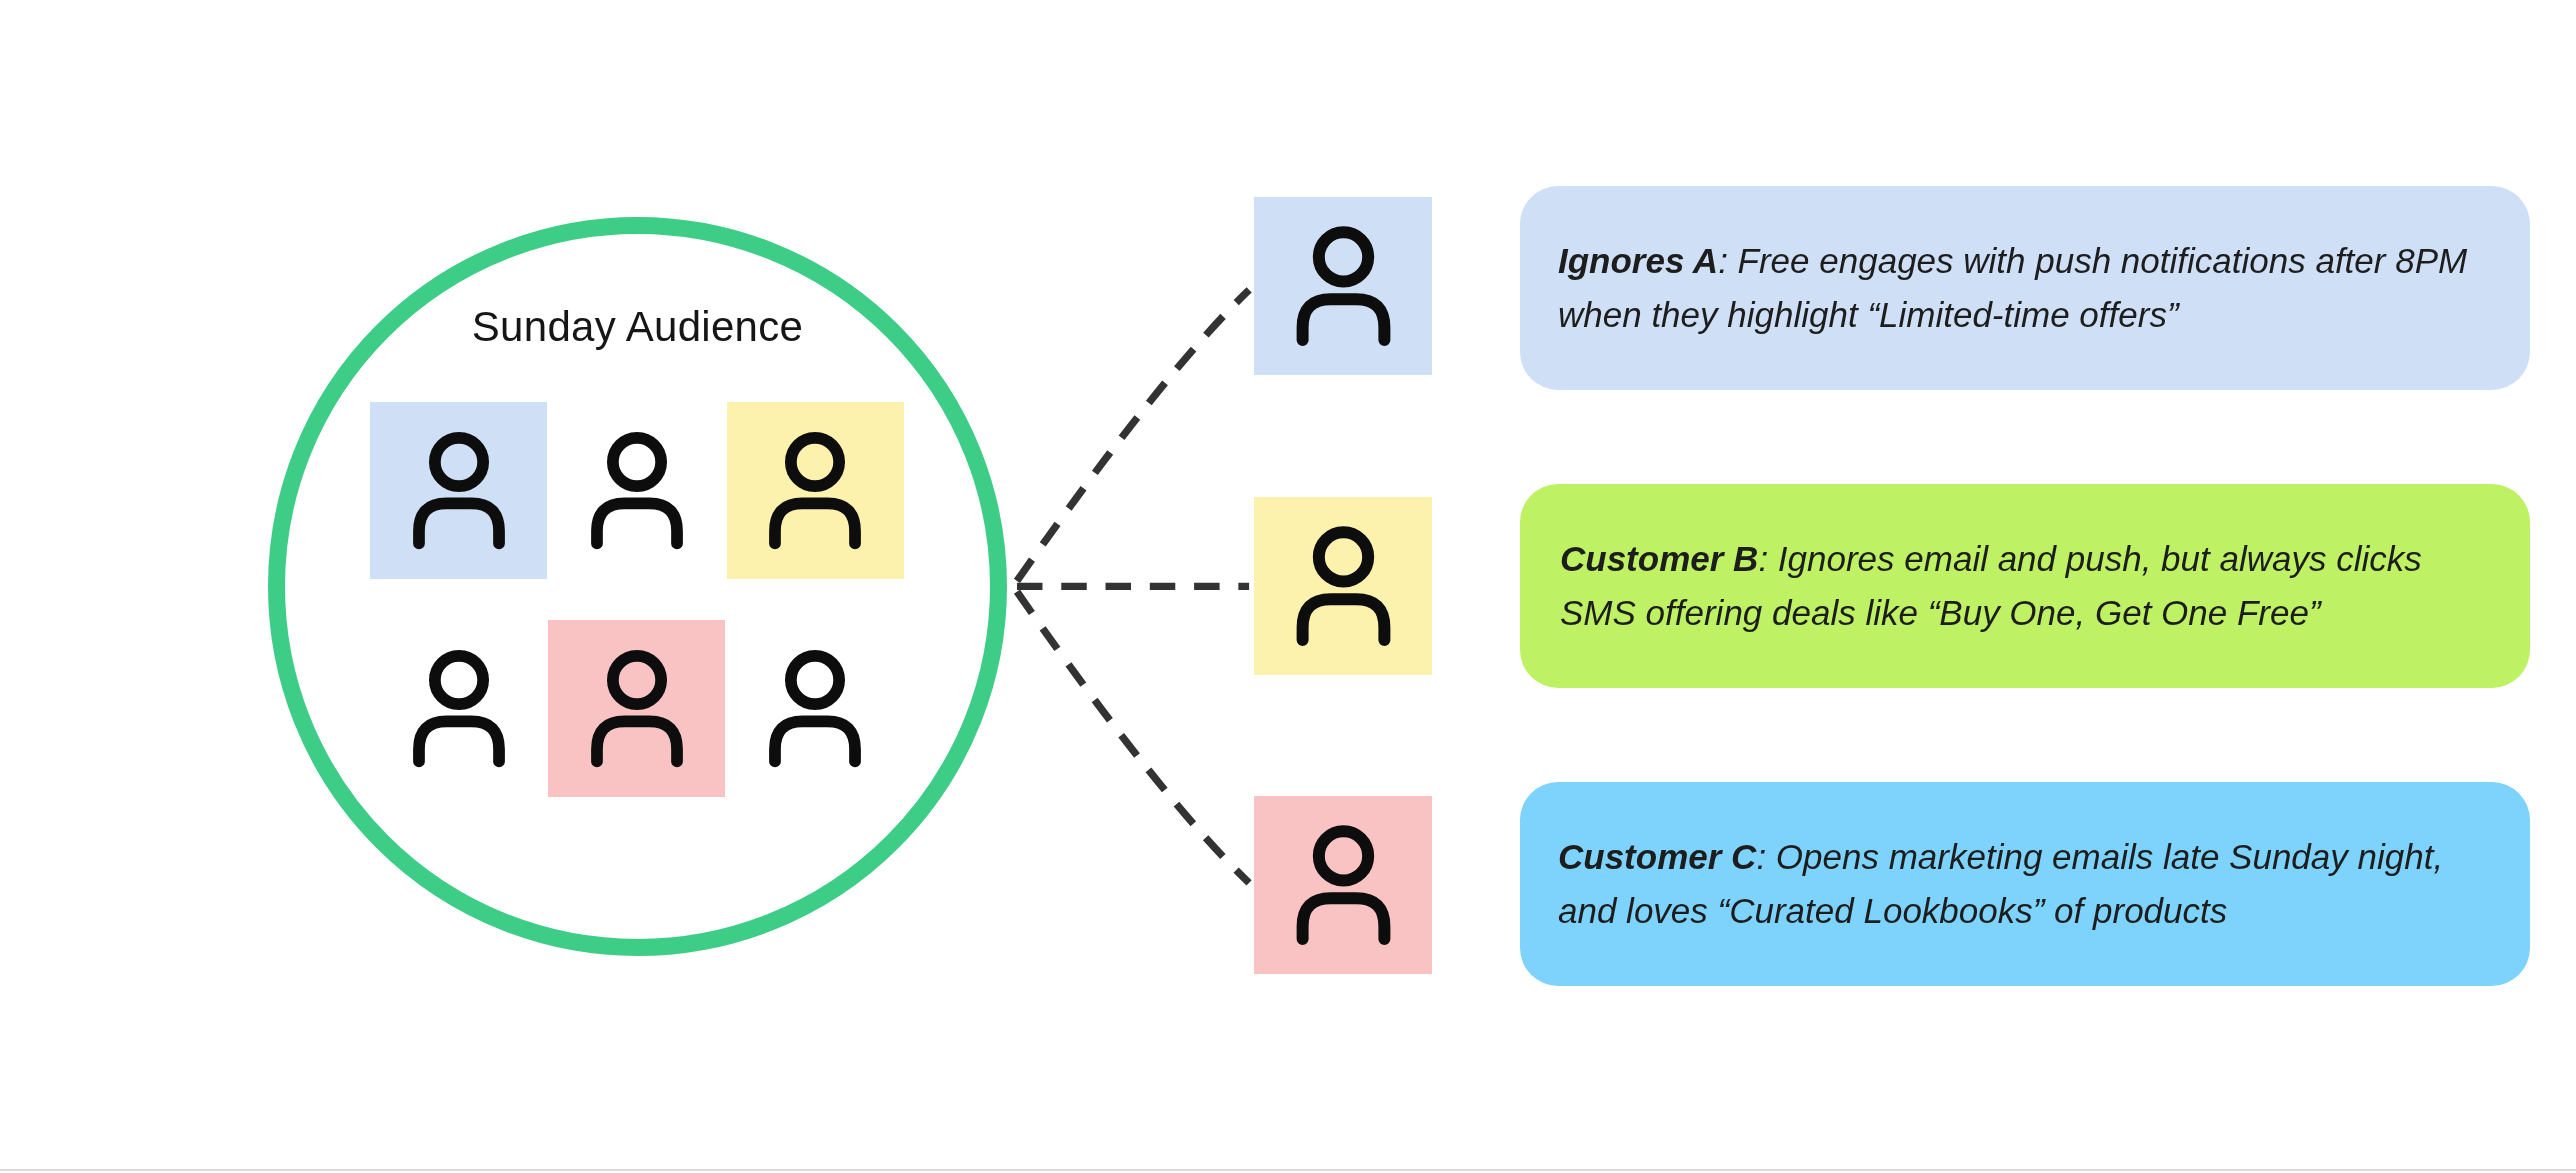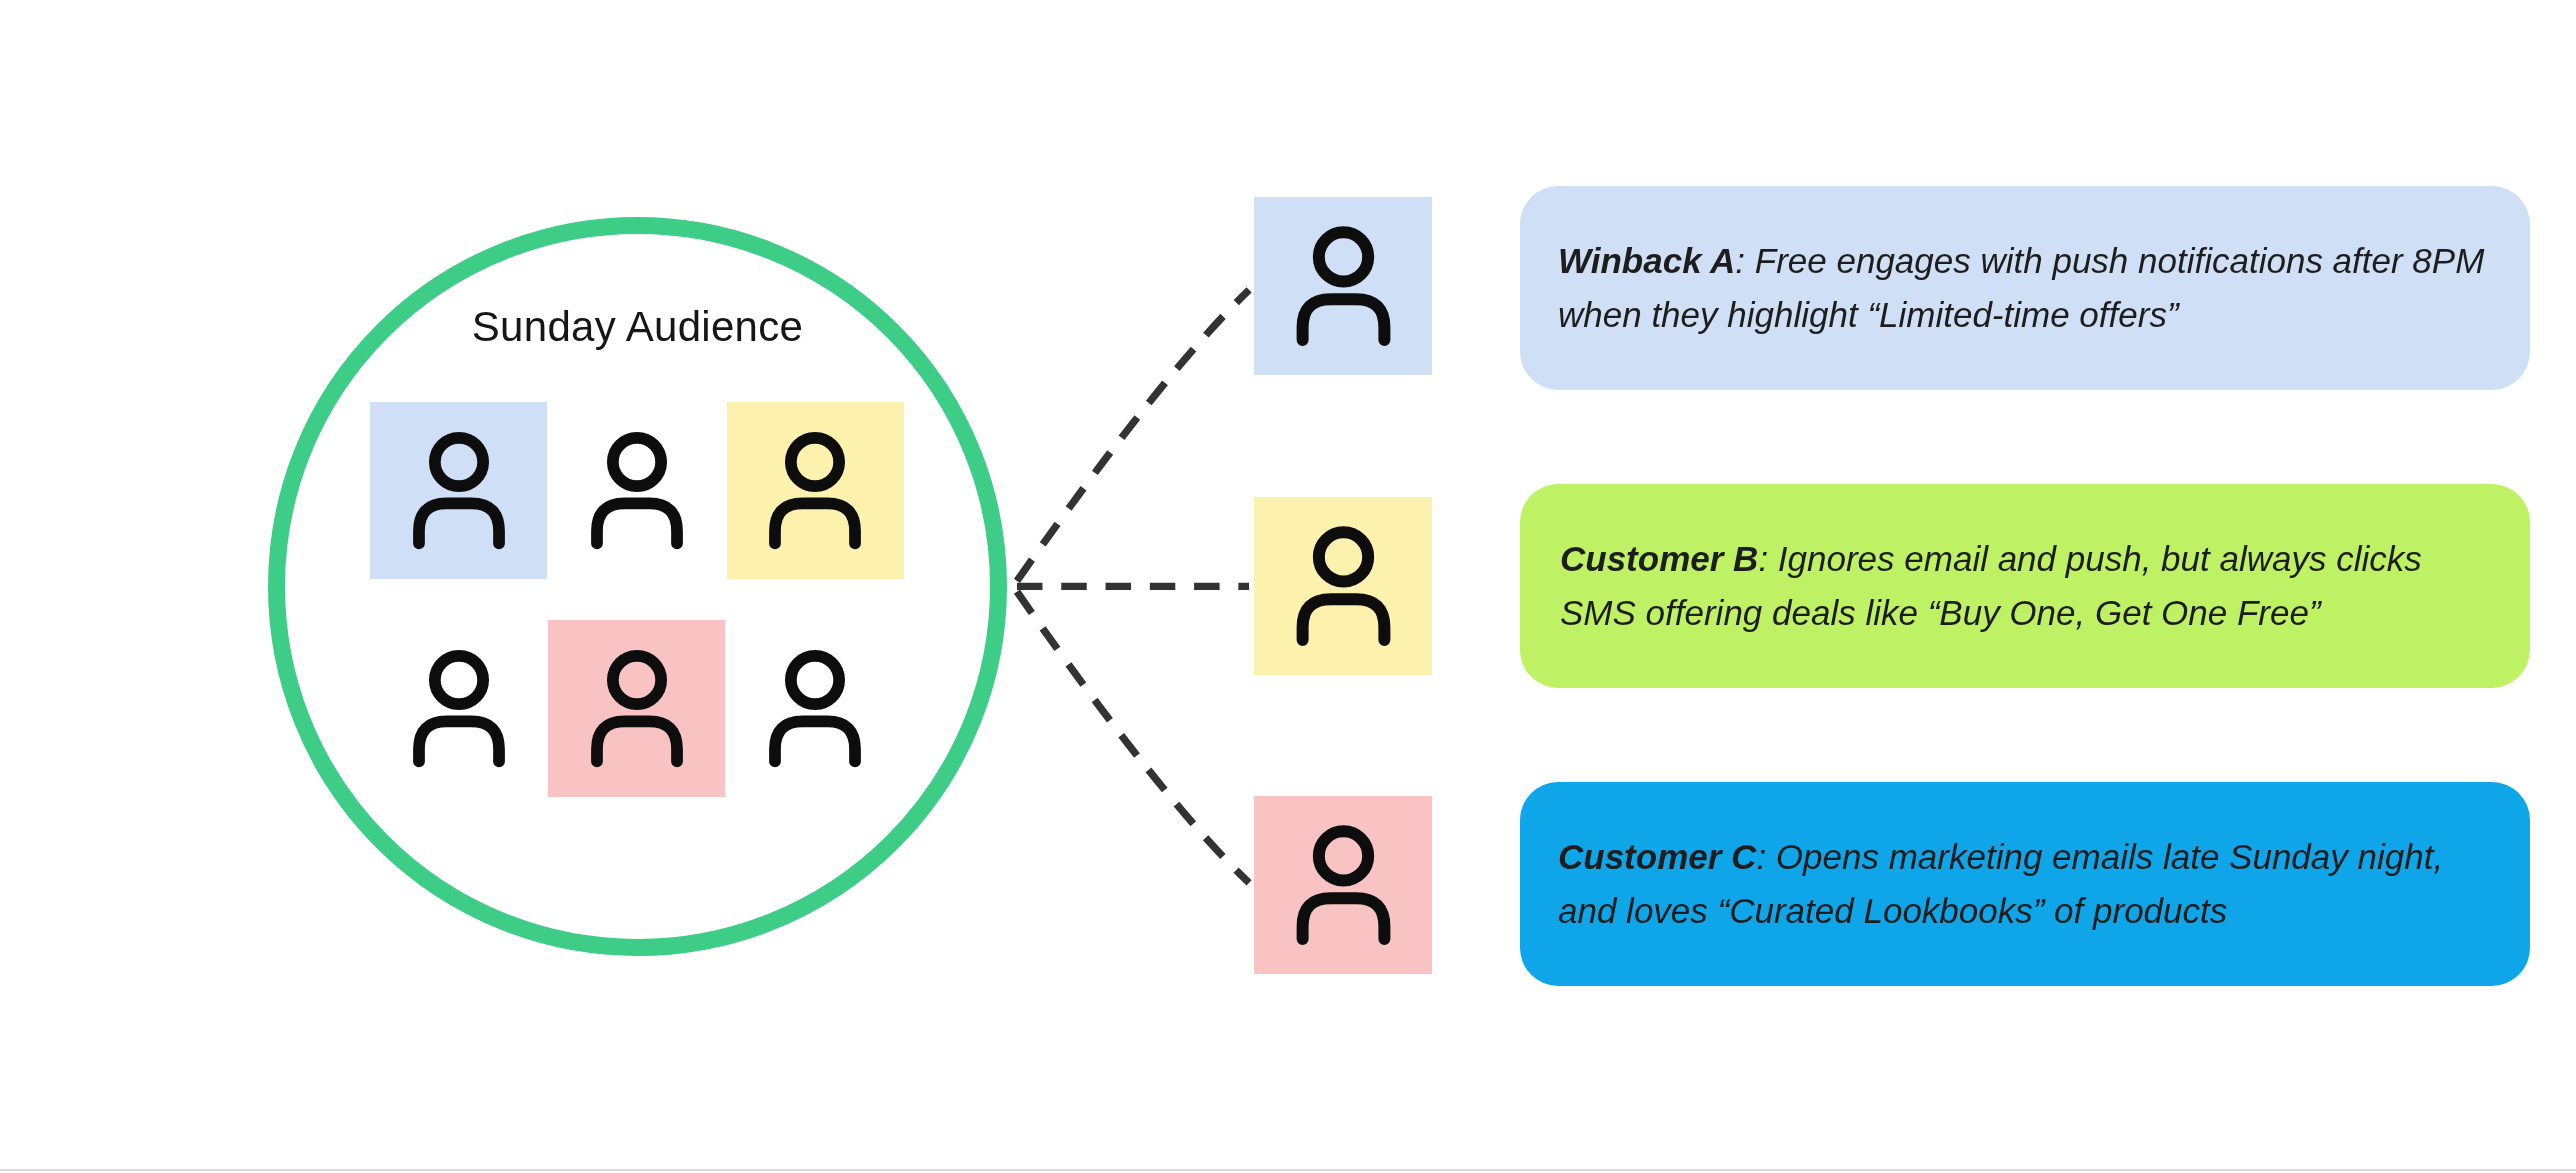--- a/index.html
+++ b/index.html
@@ -86,21 +86,21 @@
     box-sizing:border-box;
     padding:31px 42px 31px 38px;
     display:flex;align-items:center;
     font-style:italic;
     font-size:35px;
     line-height:1.55;
     color:#1d1d1d;
   }
   .card-a{top:186px;background:#cfe0f6;}
   .card-b{top:484px;background:#bef264;padding-left:40px;}
-  .card-c{top:782px;background:#0ea5e9;}
+  .card-c{top:782px;background:#7dd3fc;}
   .card b{font-weight:bold;}
 
   .bottom-rule{
     position:absolute;
     left:0;right:0;bottom:2.7px;
     height:2px;
     background:#dadada;
   }
 </style>
 </head>
@@ -170,21 +170,21 @@
   </div>
   <div class="branch-icon branch-c hl-red">
     <svg class="person" width="141" height="141" viewBox="0 0 100 100">
       <circle cx="50" cy="29" r="17.5"></circle>
       <path d="M21 88 L21 79 Q21 59 41 59 L59 59 Q79 59 79 79 L79 88"></path>
     </svg>
   </div>
 
   <div class="card card-a">
     <span>
-      <b>Winback A</b><span>: </span><span>Free engages with push notifications after 8PM when they highlight “Limited-time offers”</span>
+      <b>Ignores A</b><span>: </span><span>Free engages with push notifications after 8PM when they highlight “Limited-time offers”</span>
     </span>
   </div>
   <div class="card card-b">
     <span>
       <b>Customer B</b><span>: </span><span>Ignores email and push, but always clicks SMS offering deals like “Buy One, Get One Free”</span>
     </span>
   </div>
   <div class="card card-c">
     <span>
       <b>Customer C</b><span>: </span><span>Opens marketing emails late Sunday night, and loves “Curated Lookbooks” of products</span>

